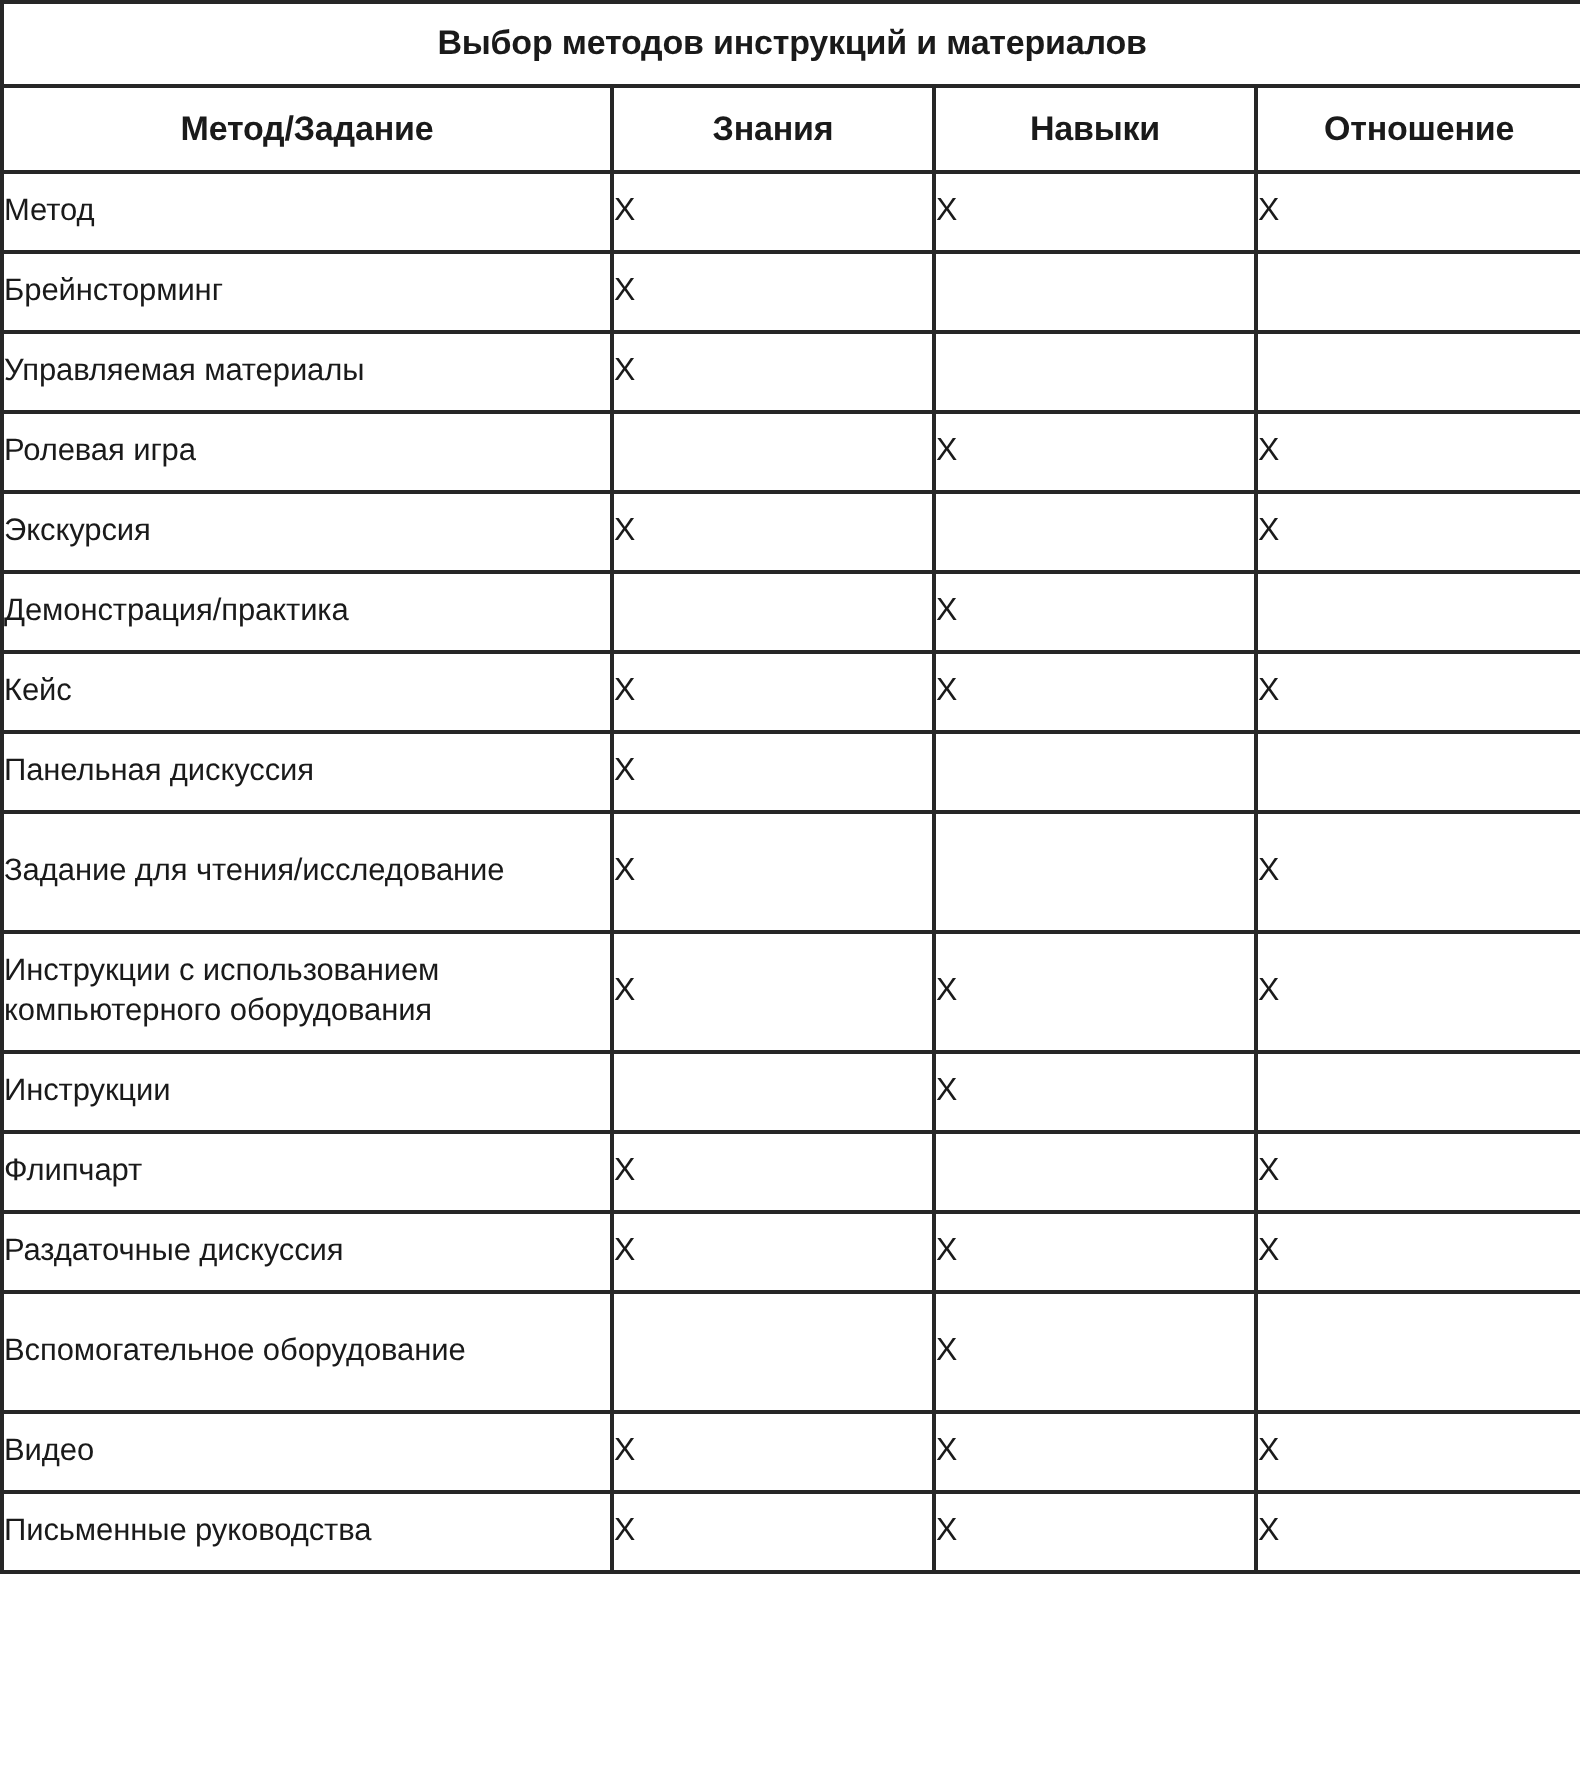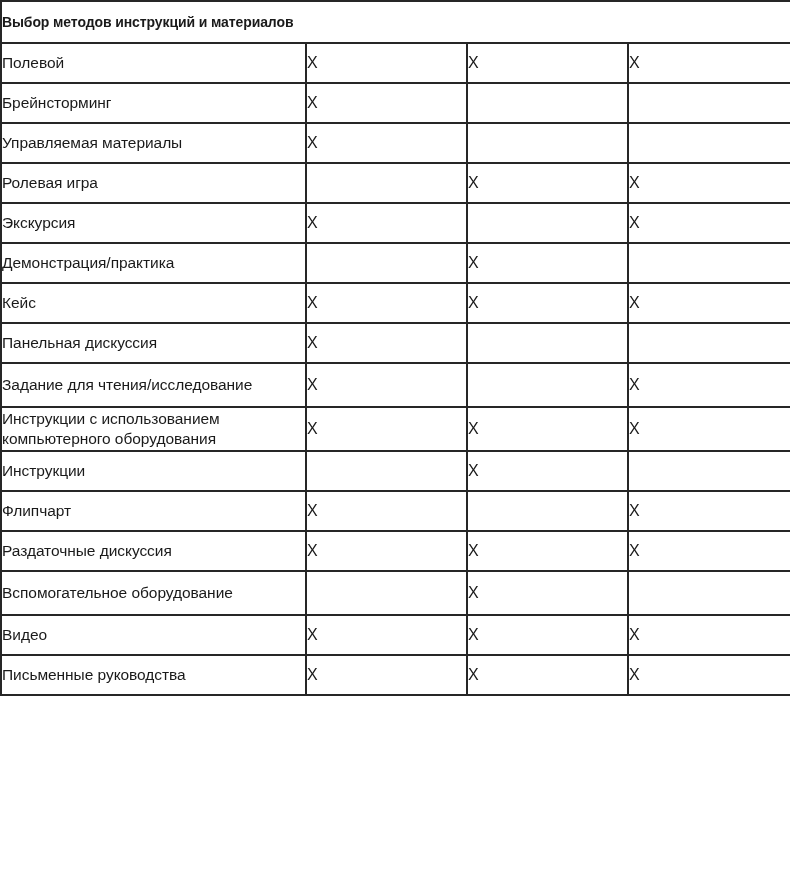--- a/index.html
+++ b/index.html
@@ -32,22 +32,22 @@
 
   
   col.c-method { width: 305px; }
   col.c-know   { width: 161px; }
   col.c-skill  { width: 161px; }
   col.c-att    { width: 163px; }
 
   
   .title-cell {
     height: 40px;
-    text-align: left;
-    font-size: 14px;
+    text-align: center;
+    font-size: 17px;
     font-weight: bold;
     letter-spacing: -0.1px;
     padding: 2px 6px 4px 6px;
   }
 
   
   .head-cell {
     height: 41px;
     text-align: center;
     font-size: 17px;
@@ -69,45 +69,51 @@
     text-align: left;
     font-size: 16px;
     padding: 7px 8px 8px 18px;
     letter-spacing: 0;
   }
   .mark-cell.two-line,
   .method-cell.two-line {
     vertical-align: middle;
   }
   tbody tr { height: 40px; }
-  tbody tr.tall { height: 44px; }
+  tbody tr.tall { height: 60px; }
 
   .x-glyph {
     display: inline-block;
     line-height: 1;
   }
 </style>
 </head>
 <body>
 
 <table class="matrix-table">
   <colgroup>
     <col class="c-method">
     <col class="c-know">
     <col class="c-skill">
     <col class="c-att">
   </colgroup>
   <thead>
     <tr>
       <th class="title-cell" colspan="4">Выбор методов инструкций и материалов</th>
     </tr>
+    <tr>
+      <th class="head-cell" style="text-align:center">Метод/Задание</th>
+      <th class="head-cell">Знания</th>
+      <th class="head-cell">Навыки</th>
+      <th class="head-cell">Отношение</th>
+    </tr>
   </thead>
   <tbody id="matrix-body">
       <tr>
-        <td class="method-cell">Полевой</td>
+        <td class="method-cell">Метод</td>
         <td class="mark-cell"><span class="x-glyph">X</span></td>
         <td class="mark-cell"><span class="x-glyph">X</span></td>
         <td class="mark-cell"><span class="x-glyph">X</span></td>
       </tr>
       <tr>
         <td class="method-cell">Брейнсторминг</td>
         <td class="mark-cell"><span class="x-glyph">X</span></td>
         <td class="mark-cell"></td>
         <td class="mark-cell"></td>
       </tr>

